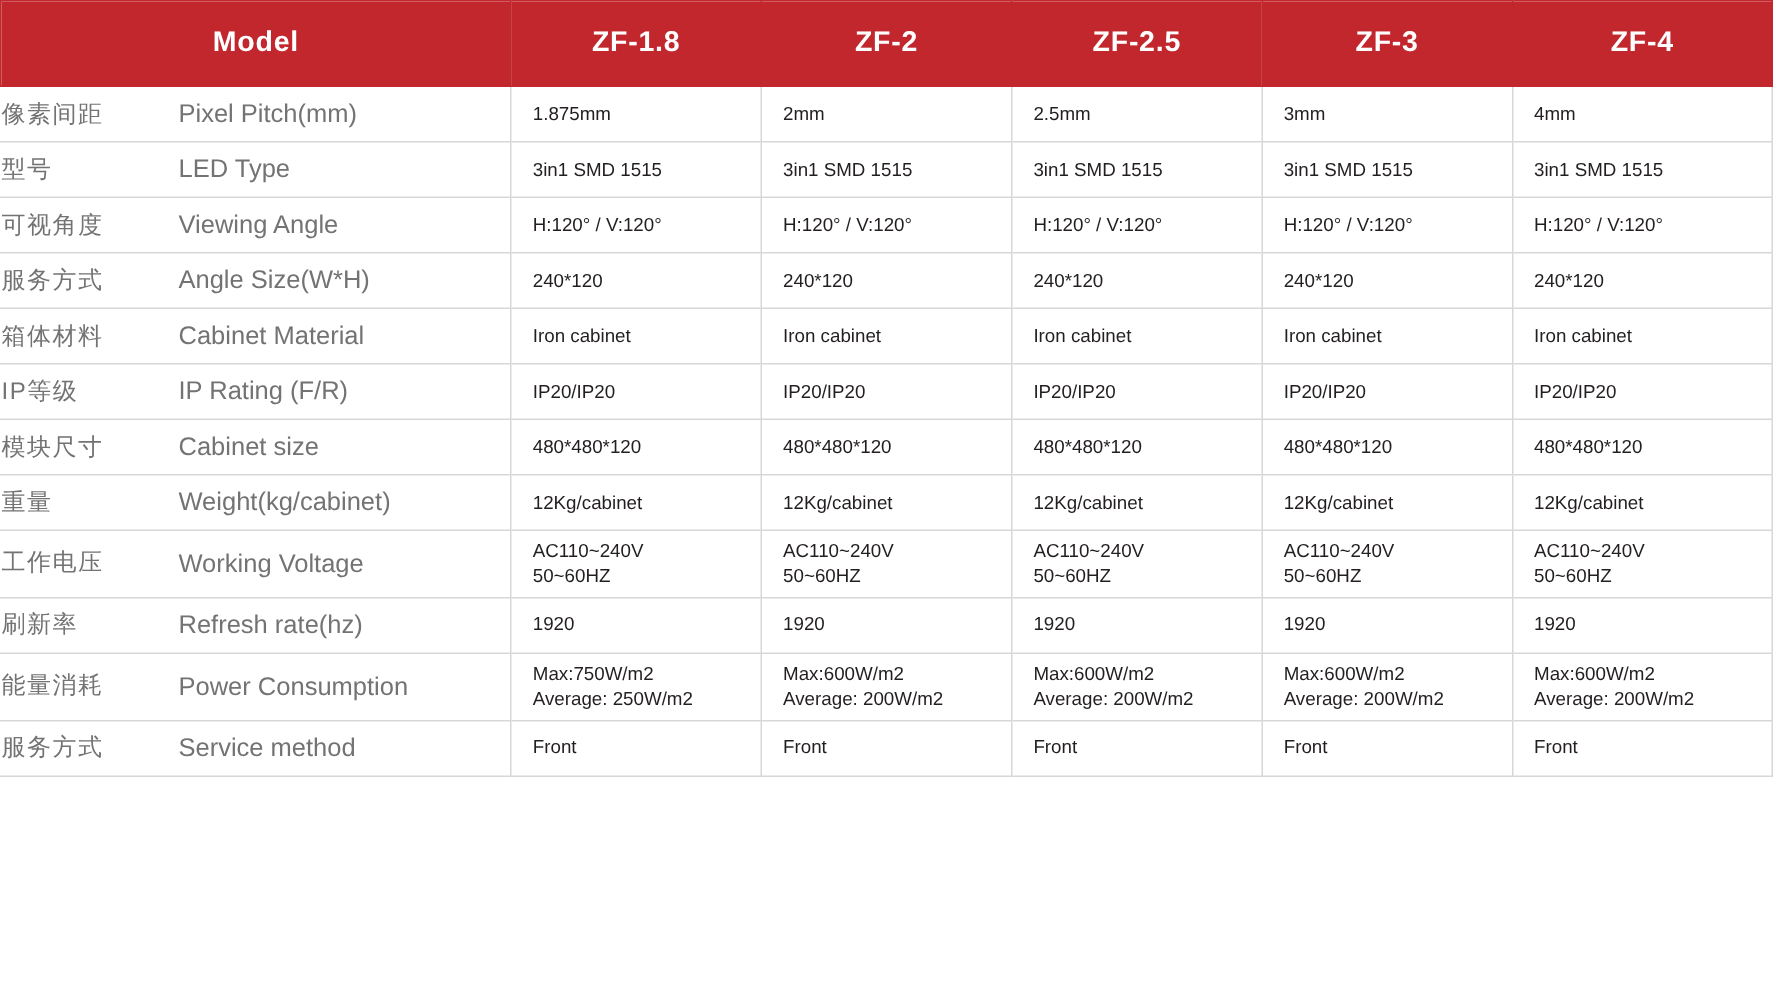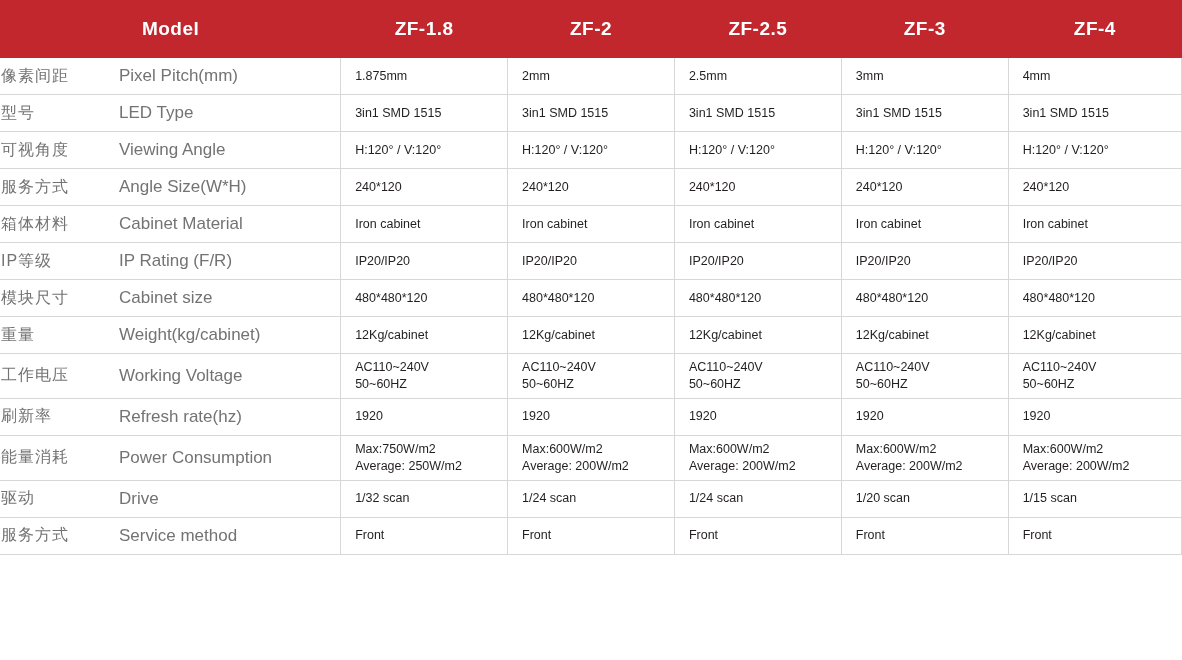--- a/index.html
+++ b/index.html
@@ -369,43 +369,20 @@
 Average: 200W/m2</div>
         </td>
         <td>
           <div class="value-cell">Max:600W/m2
 Average: 200W/m2</div>
         </td>
       </tr>
       <tr>
         <td class="label-cell">
           <div class="label-inner">
-            <span class="label-cn">驱动</span>
-            <span class="label-en">Drive</span>
-          </div>
-        </td>
-        <td>
-          <div class="value-cell">1/32 scan</div>
-        </td>
-        <td>
-          <div class="value-cell">1/24 scan</div>
-        </td>
-        <td>
-          <div class="value-cell">1/24 scan</div>
-        </td>
-        <td>
-          <div class="value-cell">1/20 scan</div>
-        </td>
-        <td>
-          <div class="value-cell">1/15 scan</div>
-        </td>
-      </tr>
-      <tr>
-        <td class="label-cell">
-          <div class="label-inner">
             <span class="label-cn">服务方式</span>
             <span class="label-en">Service method</span>
           </div>
         </td>
         <td>
           <div class="value-cell">Front</div>
         </td>
         <td>
           <div class="value-cell">Front</div>
         </td>

